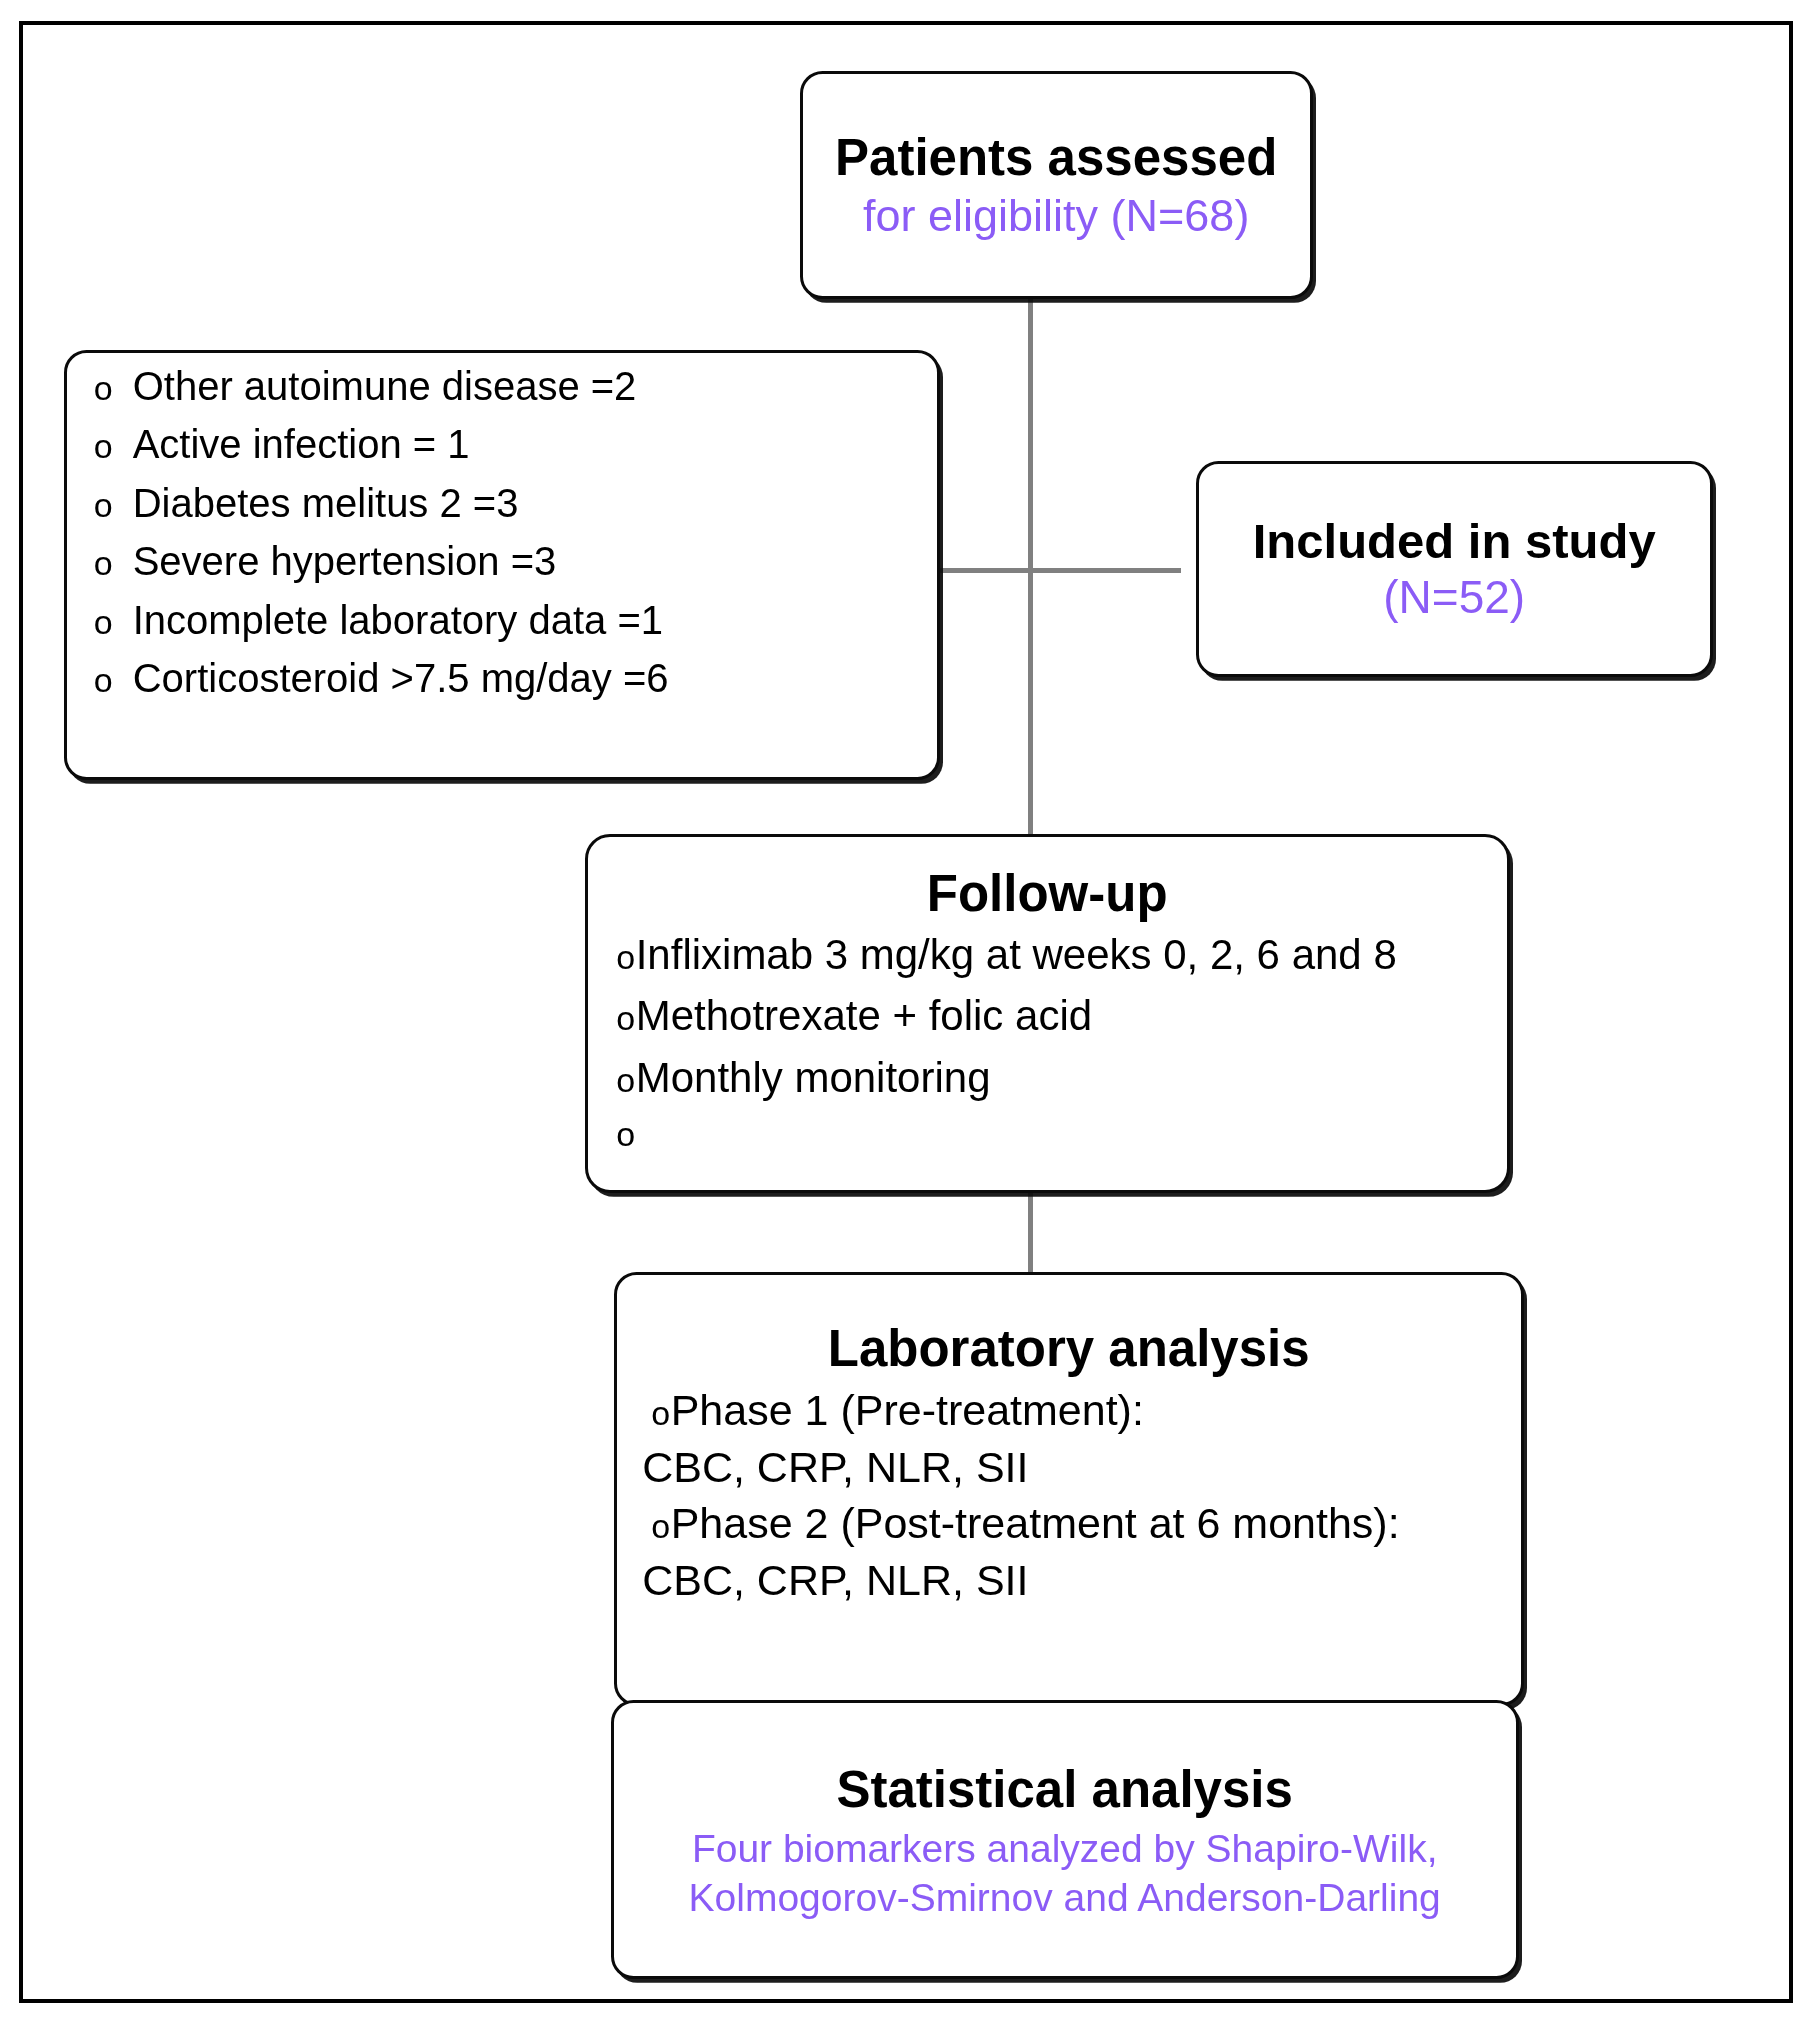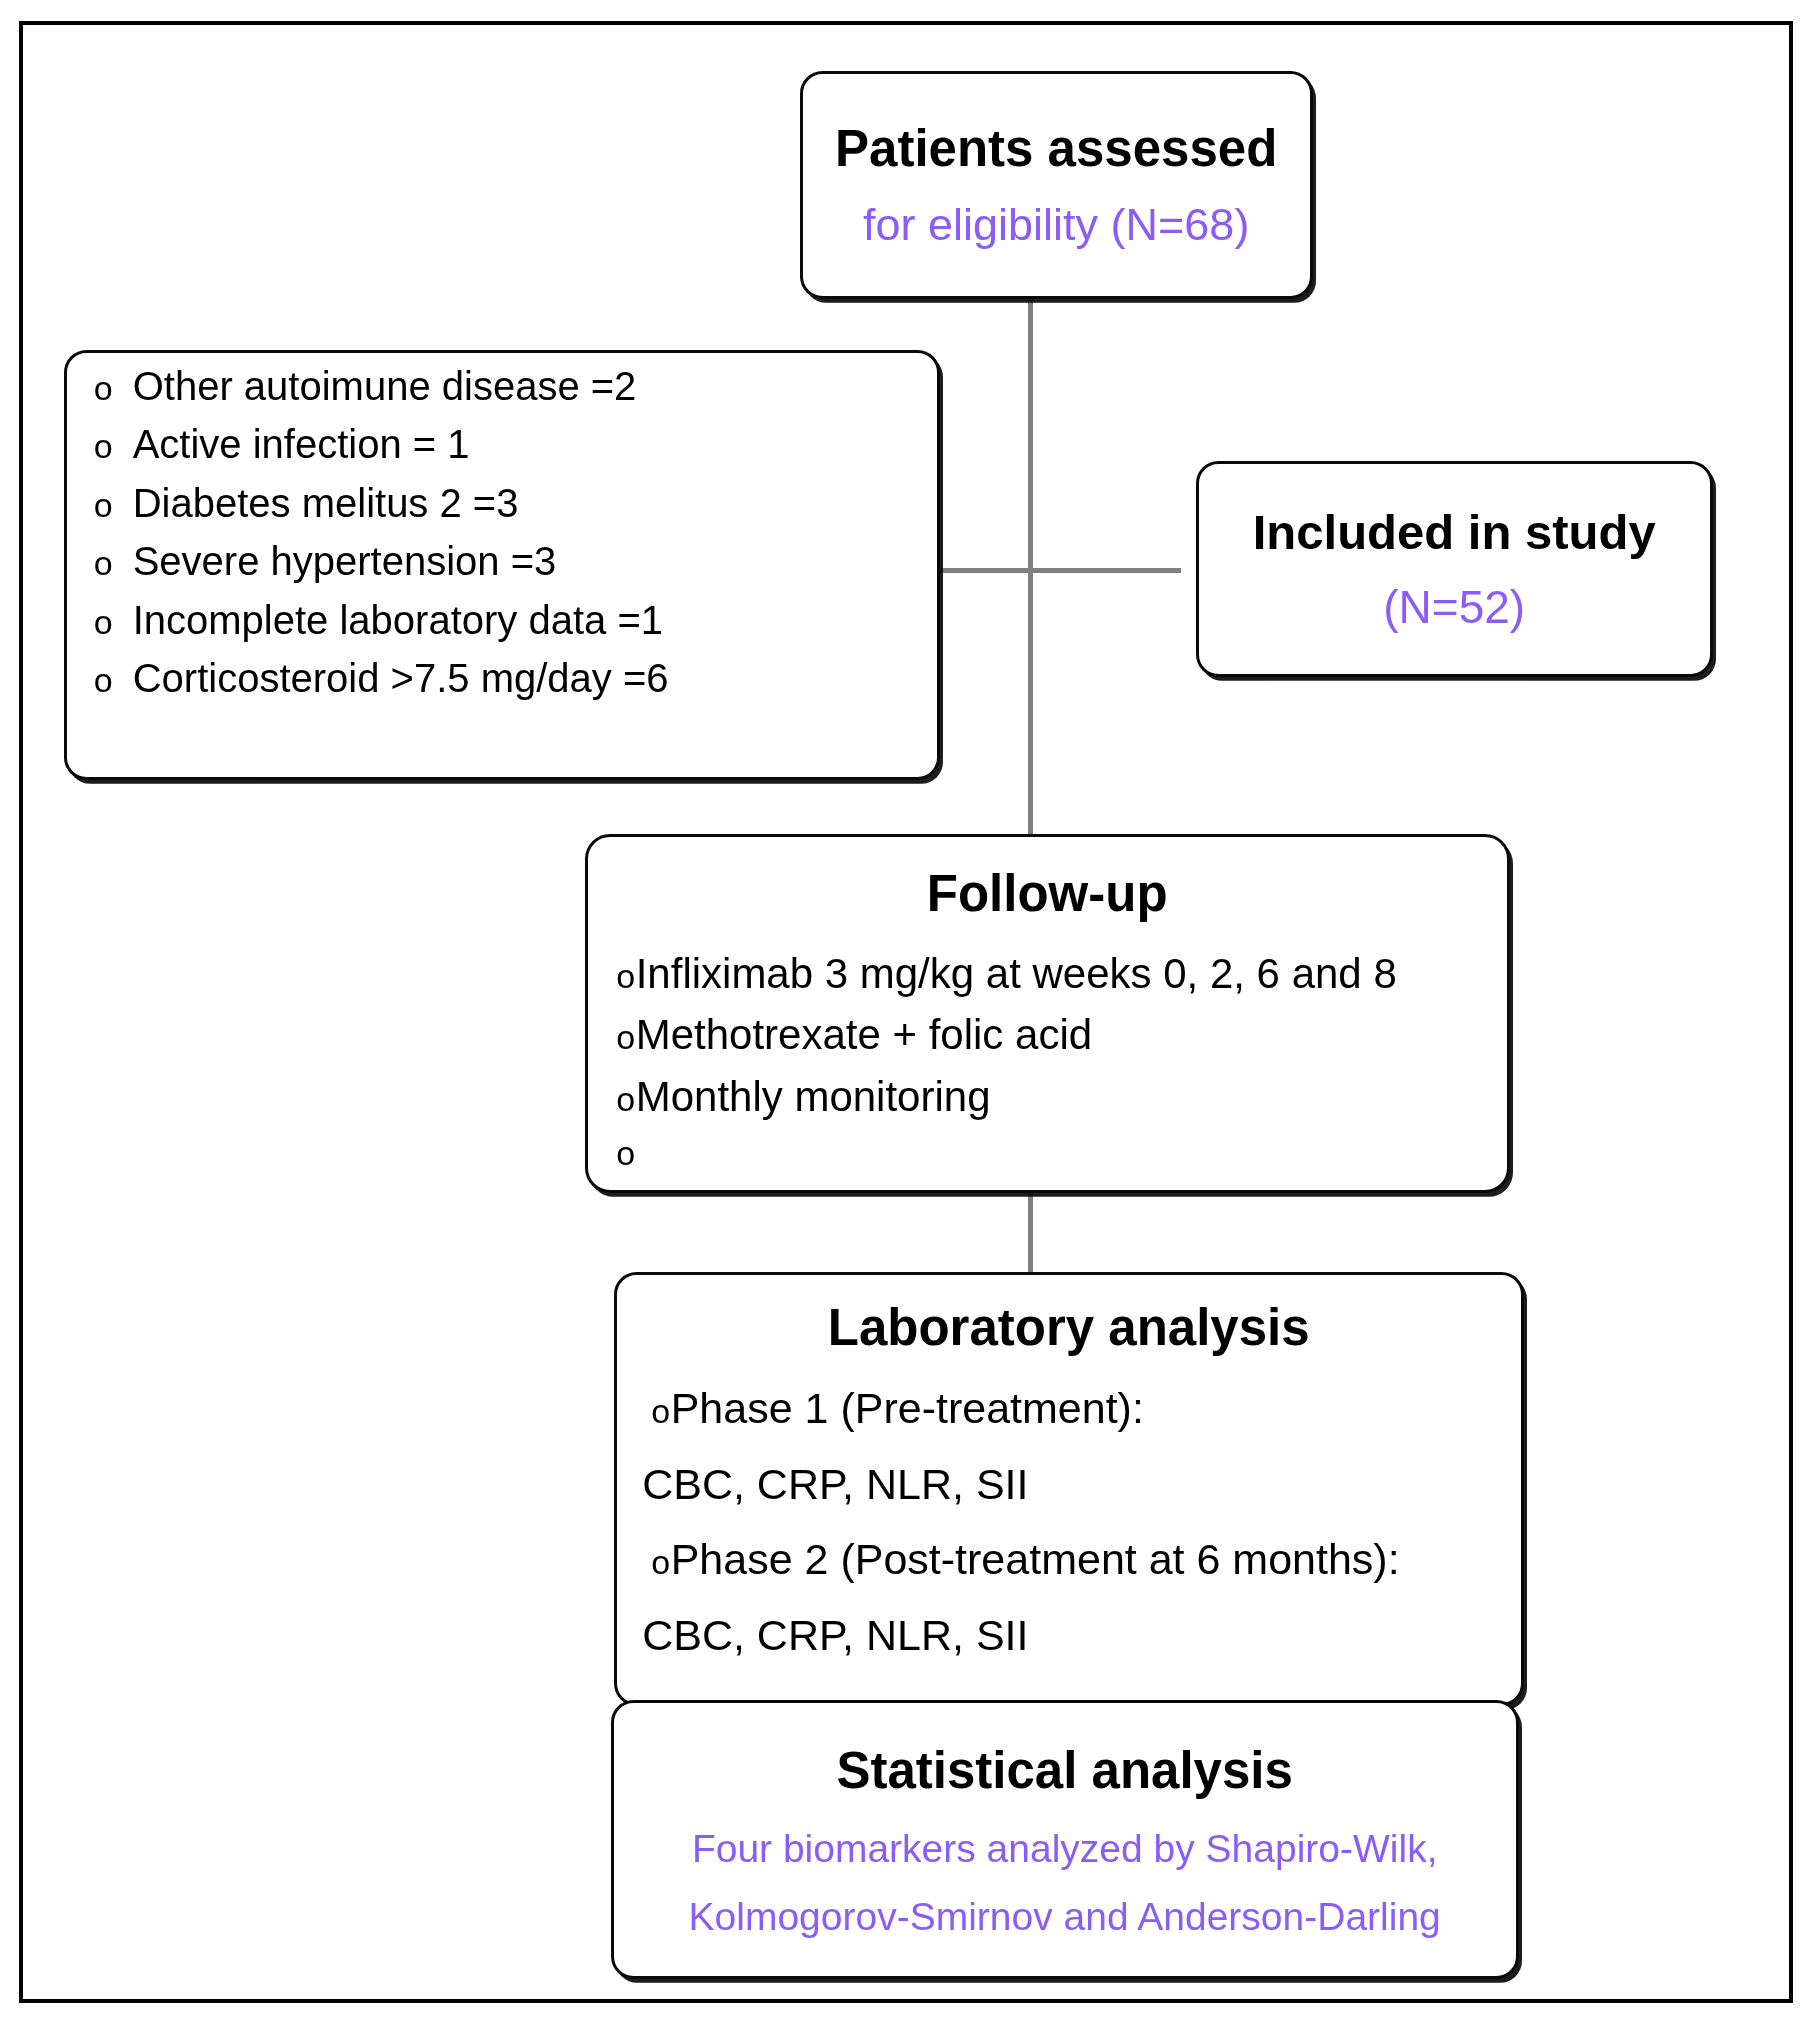--- a/index.html
+++ b/index.html
@@ -25,21 +25,20 @@
     position:absolute;
     background:#ffffff;
     border:3.7px solid #0a0a0a;
     border-radius:22.5px;
     box-sizing:border-box;
     box-shadow:3.7px 4.5px 0 -0.7px rgba(10,10,10,0.92);
     display:flex;
     flex-direction:column;
     justify-content:center;
     overflow:hidden;
-    gap:19px;
   }
   .node .ttl{
     text-align:center;
     font-weight:bold;
     color:#000;
     line-height:1.12;
   }
   .node .sub{
     text-align:center;
     color:#8b5cf6;
@@ -102,21 +101,21 @@
   #n-followup li{
     font-size:42px;
     margin:0 0 13.5px 0;
     padding-left:16.5px;
   }
   #n-followup li .bul{font-size:34px;width:19.5px;flex:0 0 19.5px;}
 
   
   #n-lab{
     left:591px; top:1247px; width:910px; height:434px;
-    padding:0 12px;
+    padding:21px 12px;
     justify-content:flex-start;
   }
   #n-lab .ttl{font-size:51px;margin:24px 0 9px 0;}
   #n-lab .line{font-size:43px;color:#000;white-space:nowrap;margin:0 0 7.5px 0;padding-left:13.5px;}
   #n-lab .line.b{display:flex;align-items:baseline;padding-left:22.5px;}
   #n-lab .line.b .bul{font-size:34px;width:19.5px;flex:0 0 19.5px;}
 
   
   #n-stat{
     left:588px; top:1675px; width:908px; height:279px;

